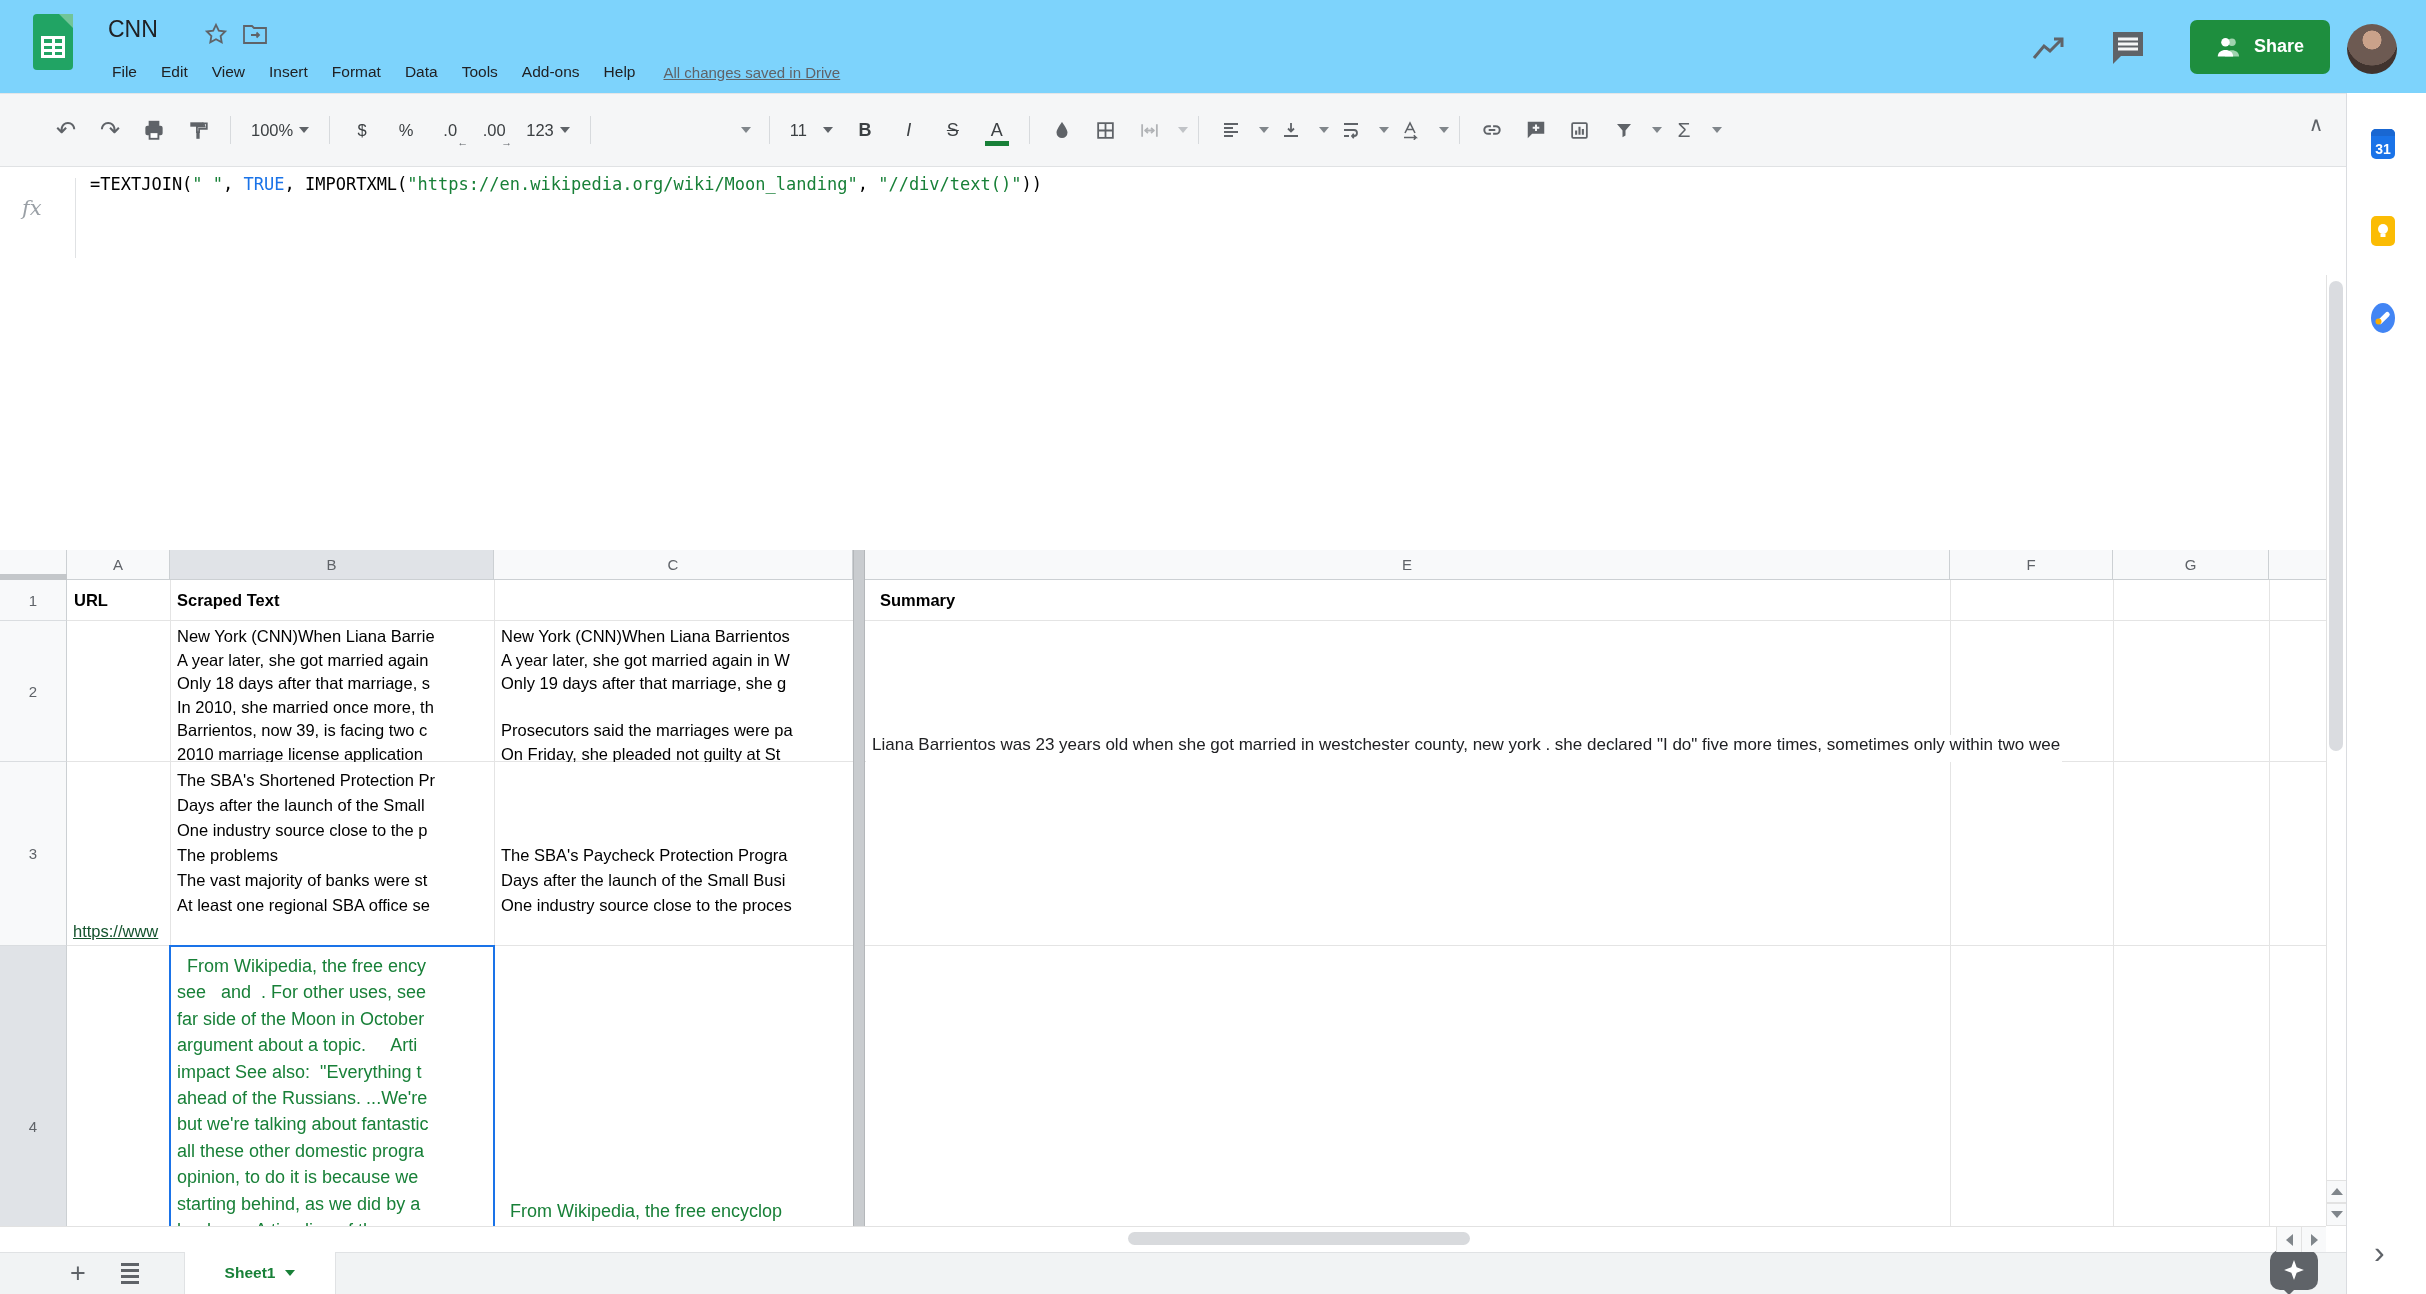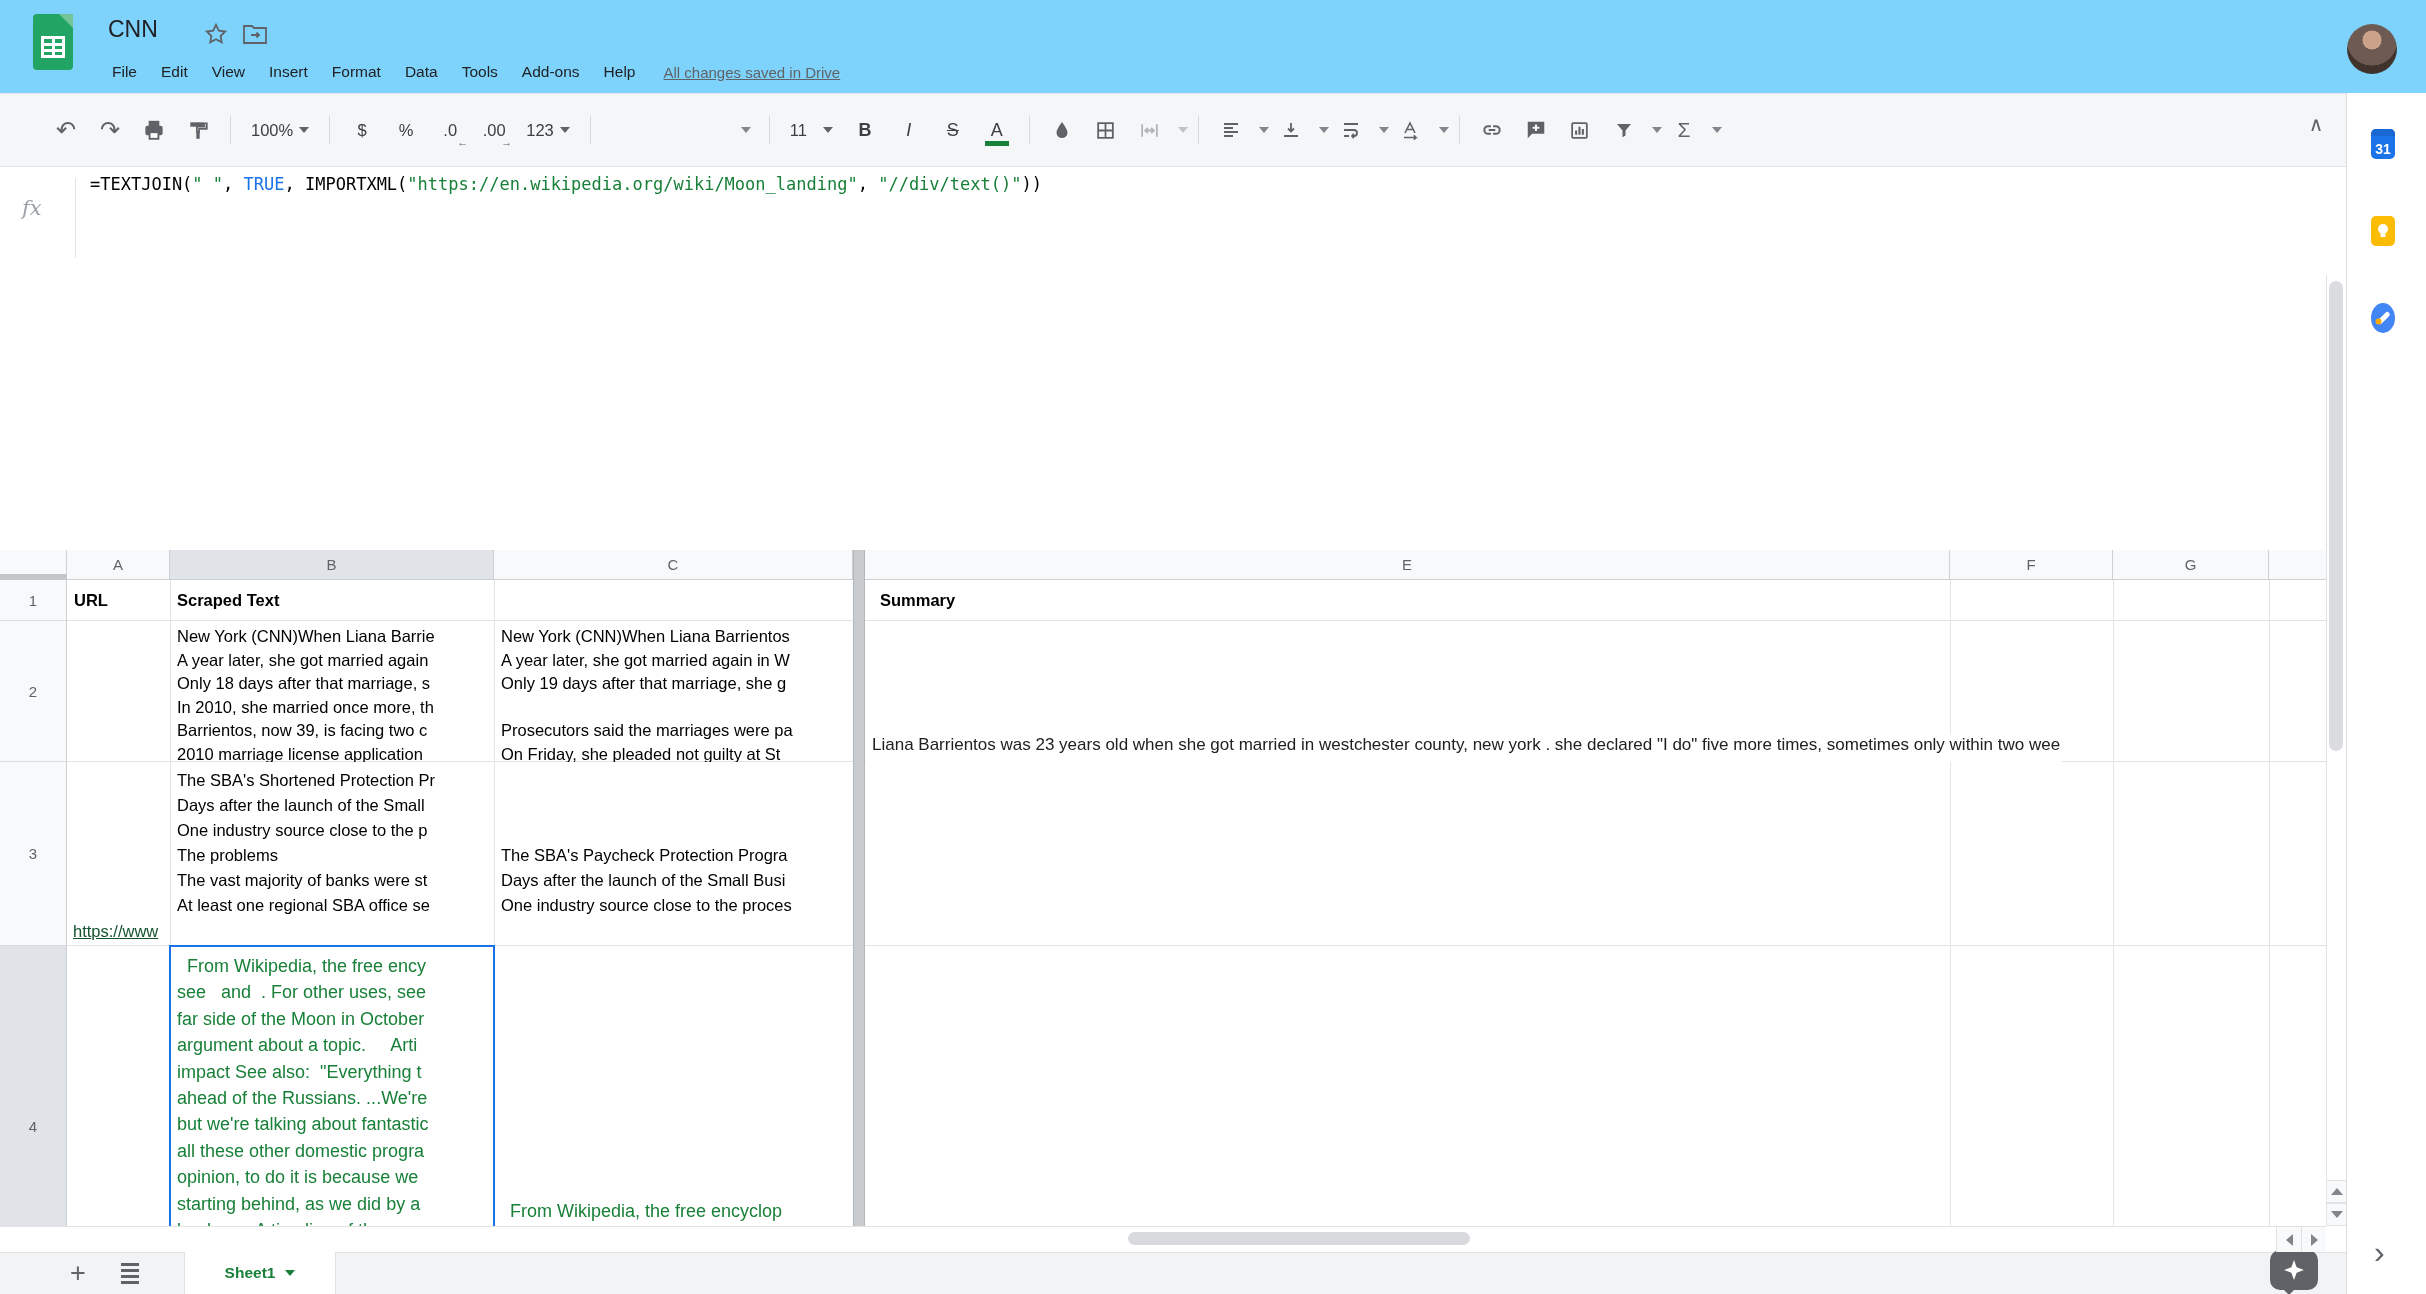--- a/index.html
+++ b/index.html
@@ -148,20 +148,43 @@
     <span class="menu-item">Edit</span>
     <span class="menu-item">View</span>
     <span class="menu-item">Insert</span>
     <span class="menu-item">Format</span>
     <span class="menu-item">Data</span>
     <span class="menu-item">Tools</span>
     <span class="menu-item">Add-ons</span>
     <span class="menu-item">Help</span>
     <span class="save-status">All changes saved in Drive</span>
   </div>
+  <div class="abs topbar-right">
+    <span>
+      <svg width="36" height="30" viewBox="0 0 34 30" fill="none" stroke="#5f6368" stroke-width="3">
+        <path d="M3 26 13 14l6 5L31 7"></path>
+        <path d="M23 7h8v8"></path>
+      </svg>
+    </span>
+    <span>
+      <svg width="40" height="38" viewBox="0 0 20 19">
+        <path d="M2.5 2h15v12h-11l-4 4Z" fill="#5f6368"></path>
+        <path d="M5 5.5h10M5 8h10M5 10.5h10" stroke="#f5f6f7" stroke-width="1.4"></path>
+      </svg>
+    </span>
+    <div class="share-btn">
+      <svg width="26" height="22" viewBox="0 0 22 18">
+        <circle cx="13.5" cy="5" r="3.2" fill="#9fd3ae"></circle>
+        <path d="M7.5 17c0-3.4 2.8-5.2 6-5.2s6 1.8 6 5.2" fill="#9fd3ae"></path>
+        <circle cx="8" cy="5" r="3.6" fill="#fff"></circle>
+        <path d="M1.5 17c0-3.6 3-5.5 6.5-5.5s6.5 1.9 6.5 5.5" fill="#fff"></path>
+      </svg>
+      <span>Share</span>
+    </div>
+  </div>
   <div class="abs avatar"></div>
 </div>
 
 <div class="abs toolbar">
   <div class="tbtn">
       <span class="tglyph">↶</span>
     </div>
   <div class="tbtn">
       <span class="tglyph">↷</span>
     </div>

